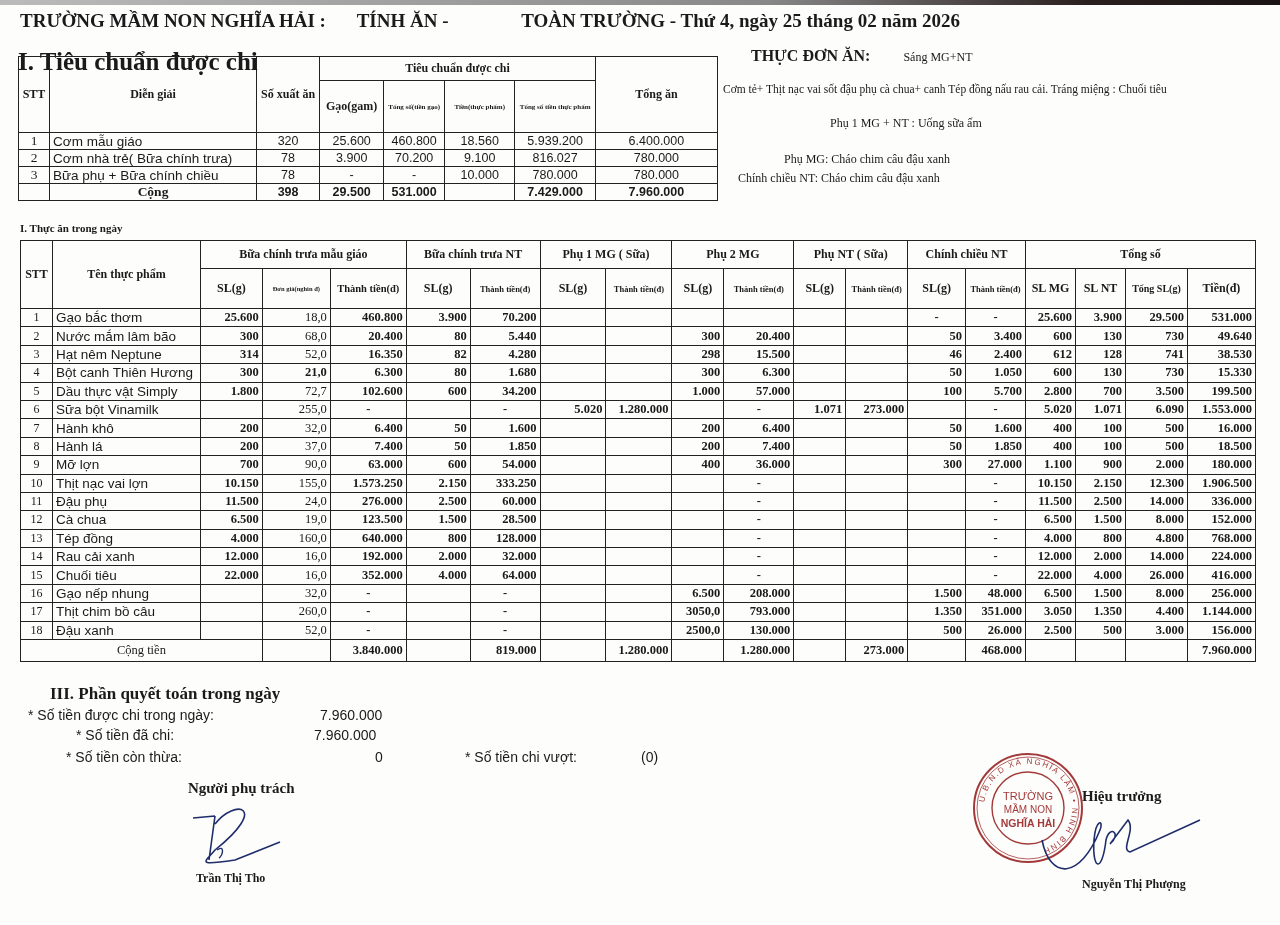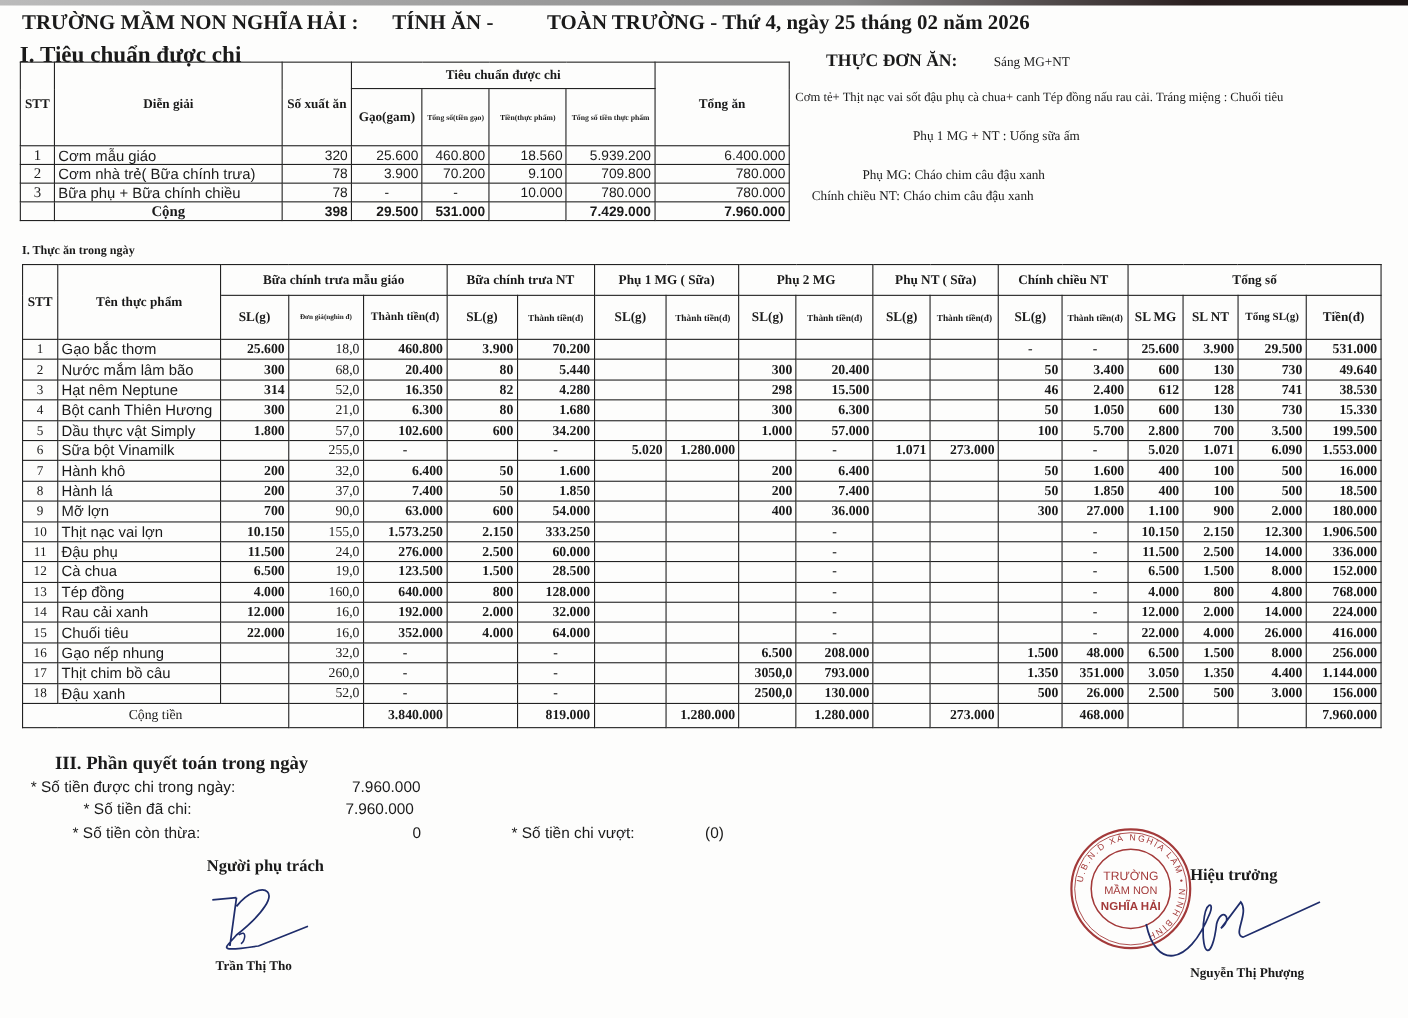--- a/index.html
+++ b/index.html
@@ -2,27 +2,27 @@
 <html><head>
 <meta charset="utf-8">
 <style>
   html, body { margin:0; padding:0; }
   body { width:1280px; height:925px; background:#fdfdfc; position:relative; overflow:hidden;
          font-family:"Liberation Serif", serif; color:#1a1a1a; }
   .topbar { position:absolute; left:0; top:0; width:1280px; height:5px;
             background:linear-gradient(90deg,#bbb 0%,#888 60%,#2a1f1f 85%,#1b1414 100%); }
   .title { position:absolute; top:10px; left:20px; font-size:19px; font-weight:bold; white-space:nowrap; }
   .title span { display:inline-block; }
-  .sec1 { position:absolute; top:37px; left:18px; font-size:21px; font-weight:bold; }
+  .sec1 { position:absolute; top:48px; left:18px; font-size:25px; font-weight:bold; }
   table { border-collapse:collapse; position:absolute; }
   td, th { border:1.3px solid #222; padding:0 3px; font-size:12.5px; white-space:nowrap; }
   th { font-weight:bold; font-size:12px; text-align:center; }
   .t1 { top:56px; left:18px; width:700px; }
   .t1 td { height:16px; font-size:13.5px; }
-  .t1 .num { text-align:right; font-family:"Liberation Sans Narrow","Liberation Sans", sans-serif; font-size:12.5px; }
+  .t1 .num { text-align:center; font-family:"Liberation Sans Narrow","Liberation Sans", sans-serif; font-size:12.5px; }
   .tiny { font-size:7px !important; font-weight:bold; }
   .menu { position:absolute; left:723px; font-family:"Liberation Serif", serif; font-size:12px; white-space:nowrap; }
   .menu-title { font-size:16px; font-weight:bold; }
   .sec2 { position:absolute; top:222px; left:20px; font-size:11px; font-weight:bold; }
   .t2 { top:240px; left:20px; width:1236px; }
   .t2 td { height:17.4px; font-size:12.5px; font-weight:bold; text-align:right; font-family:"Liberation Serif", serif; }
   .t2 td.name { text-align:left; font-weight:normal; font-family:"Liberation Sans", sans-serif; font-size:13.5px; }
   .t2 td.stt { text-align:center; font-weight:normal; font-size:12px; }
   .t2 td.dash { text-align:center; }
   .t2 th.small { font-size:8.5px; }
@@ -34,21 +34,21 @@
   .stamp { position:absolute; left:972px; top:752px; width:112px; height:112px; }
 </style>
 </head>
 <body>
 
 <div class="topbar"></div>
 
 <div class="title">
   <span>TRƯỜNG MẦM NON NGHĨA HẢI  :</span>
   <span style="margin-left:26px">TÍNH ĂN -</span>
-  <span style="margin-left:44px">TOÀN TRƯỜNG - Thứ 4, ngày 25 tháng 02 năm 2026</span>
+  <span style="margin-left:68px">TOÀN TRƯỜNG - Thứ 4, ngày 25 tháng 02 năm 2026</span>
 </div>
 <div class="sec1">I. Tiêu chuẩn được chi</div>
 
 <table class="t1">
   <colgroup>
     <col style="width:30px">
       <col style="width:200px">
       <col style="width:58px">
       <col style="width:62px">
     <col style="width:54px">
@@ -82,21 +82,21 @@
         <td class="num">5.939.200</td>
         <td class="num">6.400.000</td>
       </tr>
       <tr>
         <td style="text-align: center;">2</td>
         <td style="font-family: &quot;Liberation Sans&quot;, sans-serif;">Cơm nhà trẻ( Bữa chính trưa)</td>
         <td class="num">78</td>
         <td class="num">3.900</td>
         <td class="num">70.200</td>
         <td class="num">9.100</td>
-        <td class="num">709.800</td>
+        <td class="num">816.027</td>
         <td class="num">780.000</td>
       </tr>
       <tr>
         <td style="text-align: center;">3</td>
         <td style="font-family: &quot;Liberation Sans&quot;, sans-serif;">Bữa phụ + Bữa chính chiều</td>
         <td class="num">78</td>
         <td class="num" style="text-align: center;">-</td>
         <td class="num" style="text-align: center;">-</td>
         <td class="num">10.000</td>
         <td class="num">780.000</td>
@@ -243,42 +243,42 @@
         <td>2.400</td>
         <td>612</td>
         <td>128</td>
         <td>741</td>
         <td>38.530</td>
       </tr>
       <tr>
         <td class="stt">4</td>
         <td class="name">Bột canh Thiên Hương</td>
         <td>300</td>
-        <td style="font-weight: normal;">21,0</td>
+        <td style="font-weight: bold;">21,0</td>
         <td>6.300</td>
         <td>80</td>
         <td>1.680</td>
         <td></td>
         <td></td>
         <td>300</td>
         <td>6.300</td>
         <td></td>
         <td></td>
         <td>50</td>
         <td>1.050</td>
         <td>600</td>
         <td>130</td>
         <td>730</td>
         <td>15.330</td>
       </tr>
       <tr>
         <td class="stt">5</td>
         <td class="name">Dầu thực vật Simply</td>
         <td>1.800</td>
-        <td style="font-weight: normal;">57,0</td>
+        <td style="font-weight: normal;">72,7</td>
         <td>102.600</td>
         <td>600</td>
         <td>34.200</td>
         <td></td>
         <td></td>
         <td>1.000</td>
         <td>57.000</td>
         <td></td>
         <td></td>
         <td>100</td>

